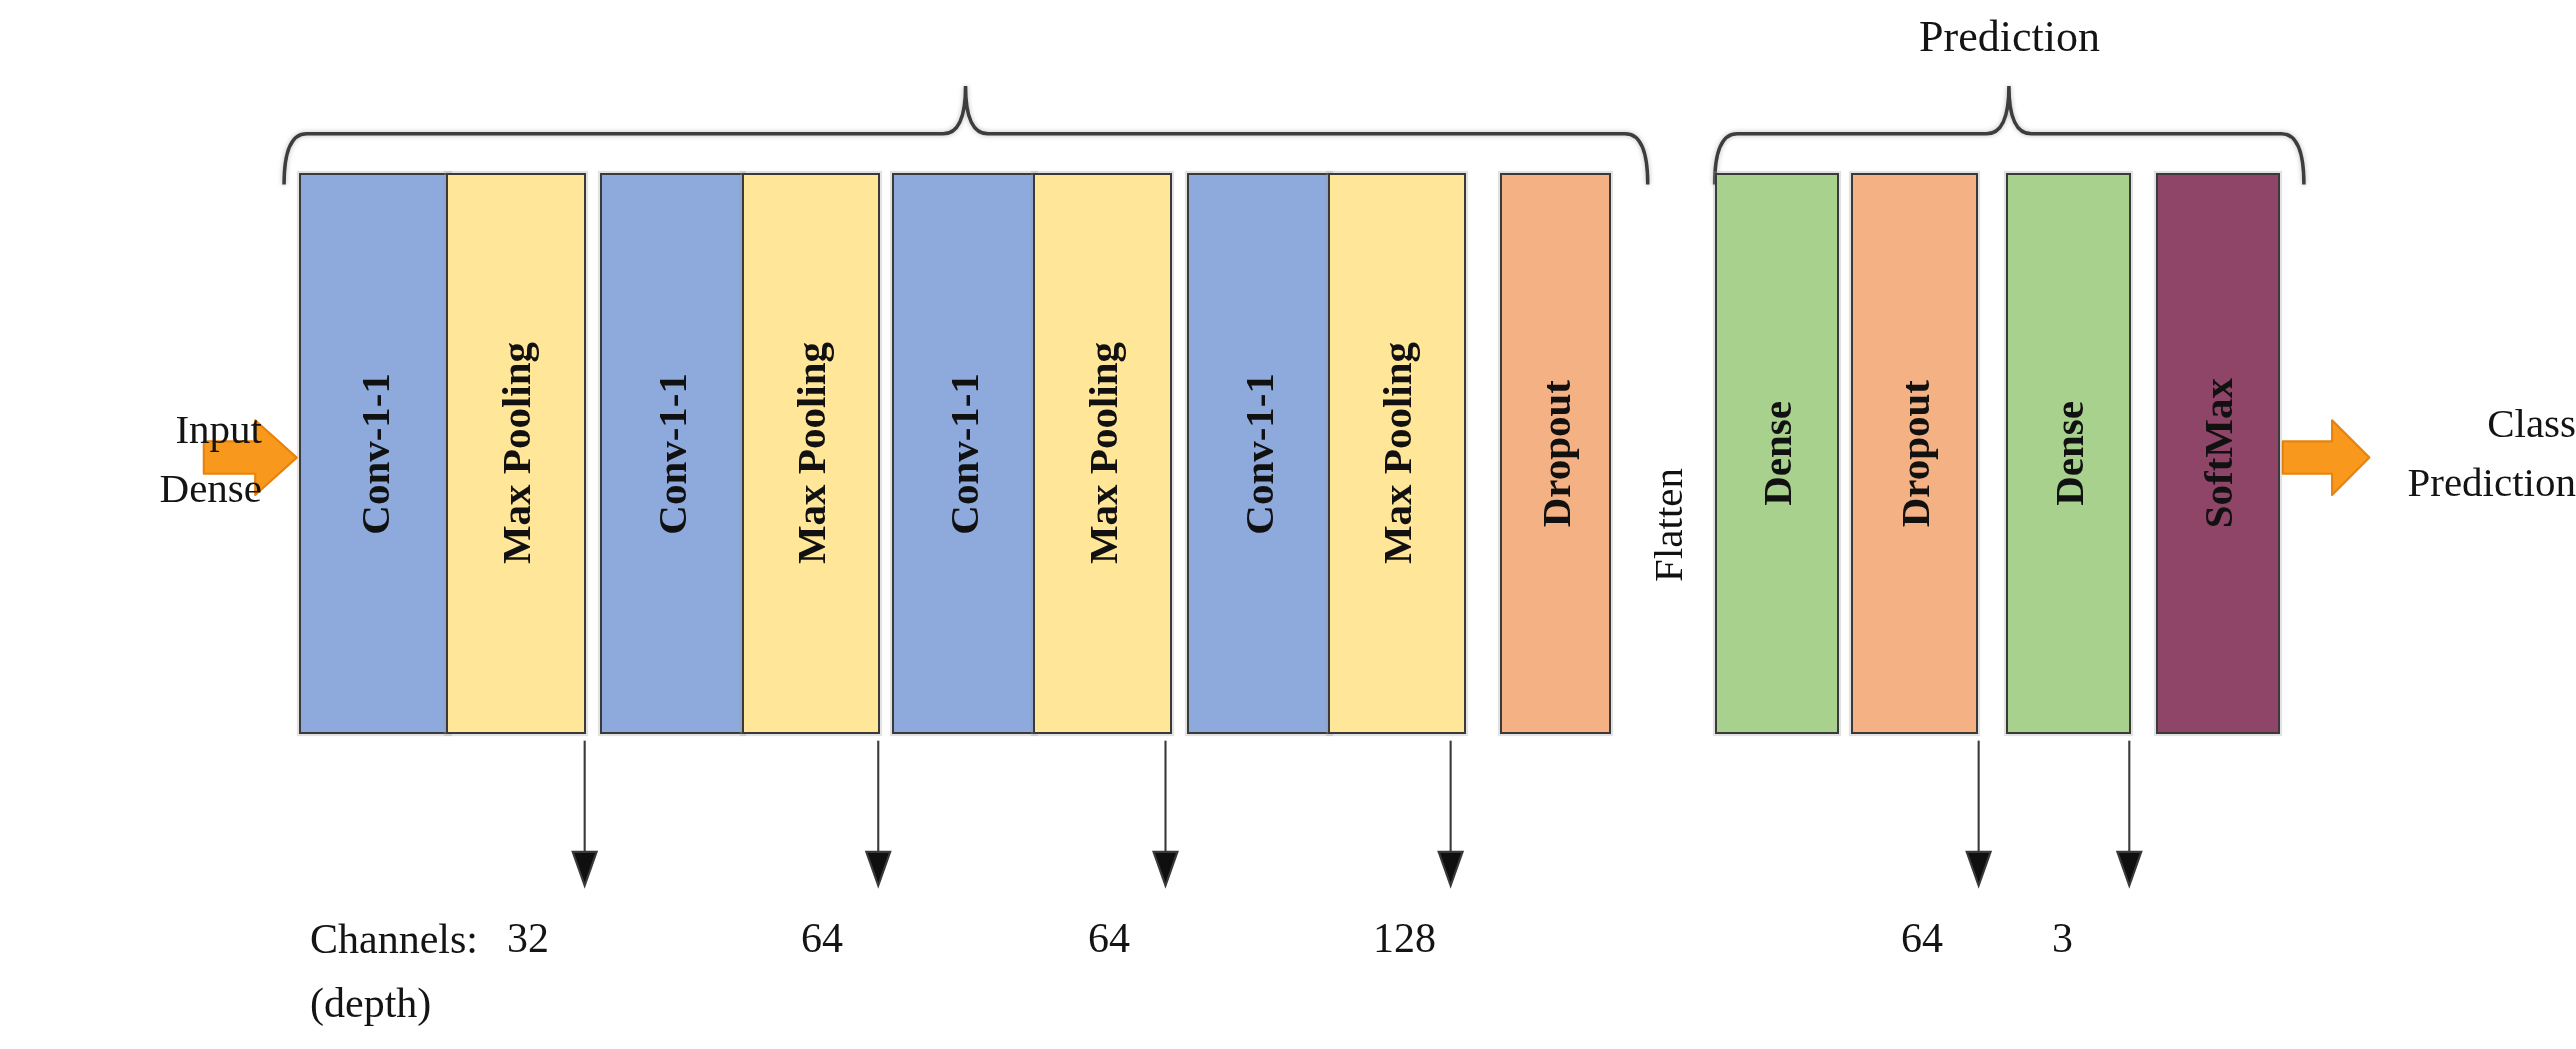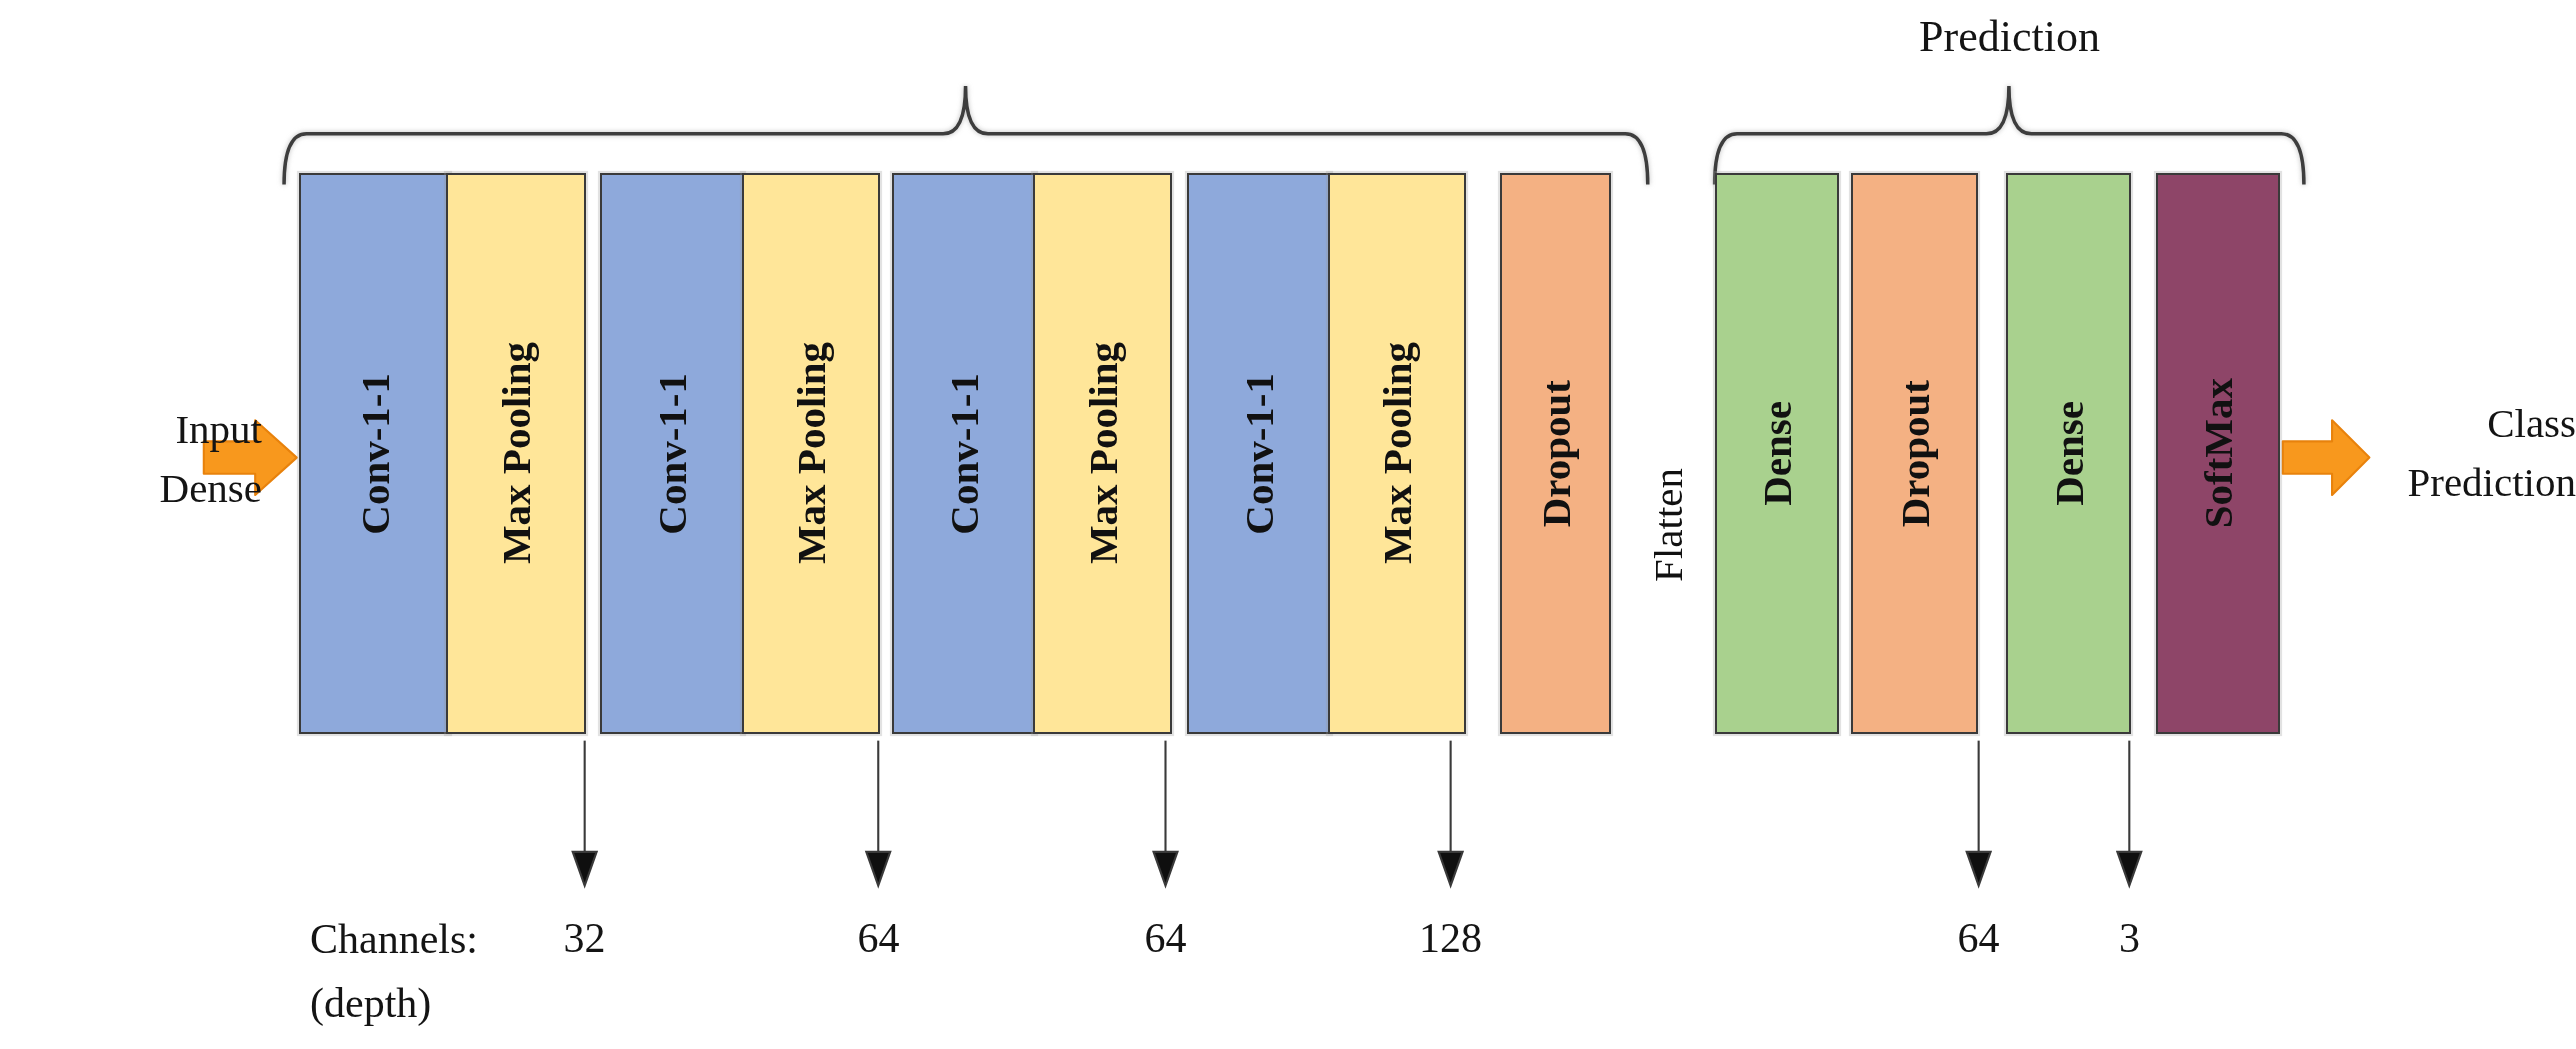--- a/index.html
+++ b/index.html
@@ -22,21 +22,21 @@
   }
   .conv{background:#8EA9DB;}
   .pool{background:#FFE699;}
   .drop{background:#F4B183;}
   .dense{background:#A9D18E;}
   .softmax{background:#8E4568;}
   .side-label{font-size:41px;line-height:59px;text-align:right;}
   .flatten-wrap{left:1642px;top:423px;width:52px;height:204px;display:flex;align-items:center;justify-content:center;}
   .flatten-wrap .vlabel{font-weight:400;}
   .channels-line{font-size:42px;white-space:nowrap;margin-left:40px;}
-  .chan-num{font-size:42px;text-align:center;width:155px;top:914px;}
+  .chan-num{font-size:42px;width:155px;top:914px;}
   .mult{color:#E8820C;font-weight:700;}
 </style>
 </head>
 <body>
 
 <div class="canvas">
 
   <svg class="overlay" viewBox="0 0 3658 1490">
 
     <path class="brace" d="M 403 262 Q 403 190 435 190 L 1339 190 Q 1371 190 1371 122 Q 1371 190 1403 190 L 2308 190 Q 2340 190 2340 262"></path>

